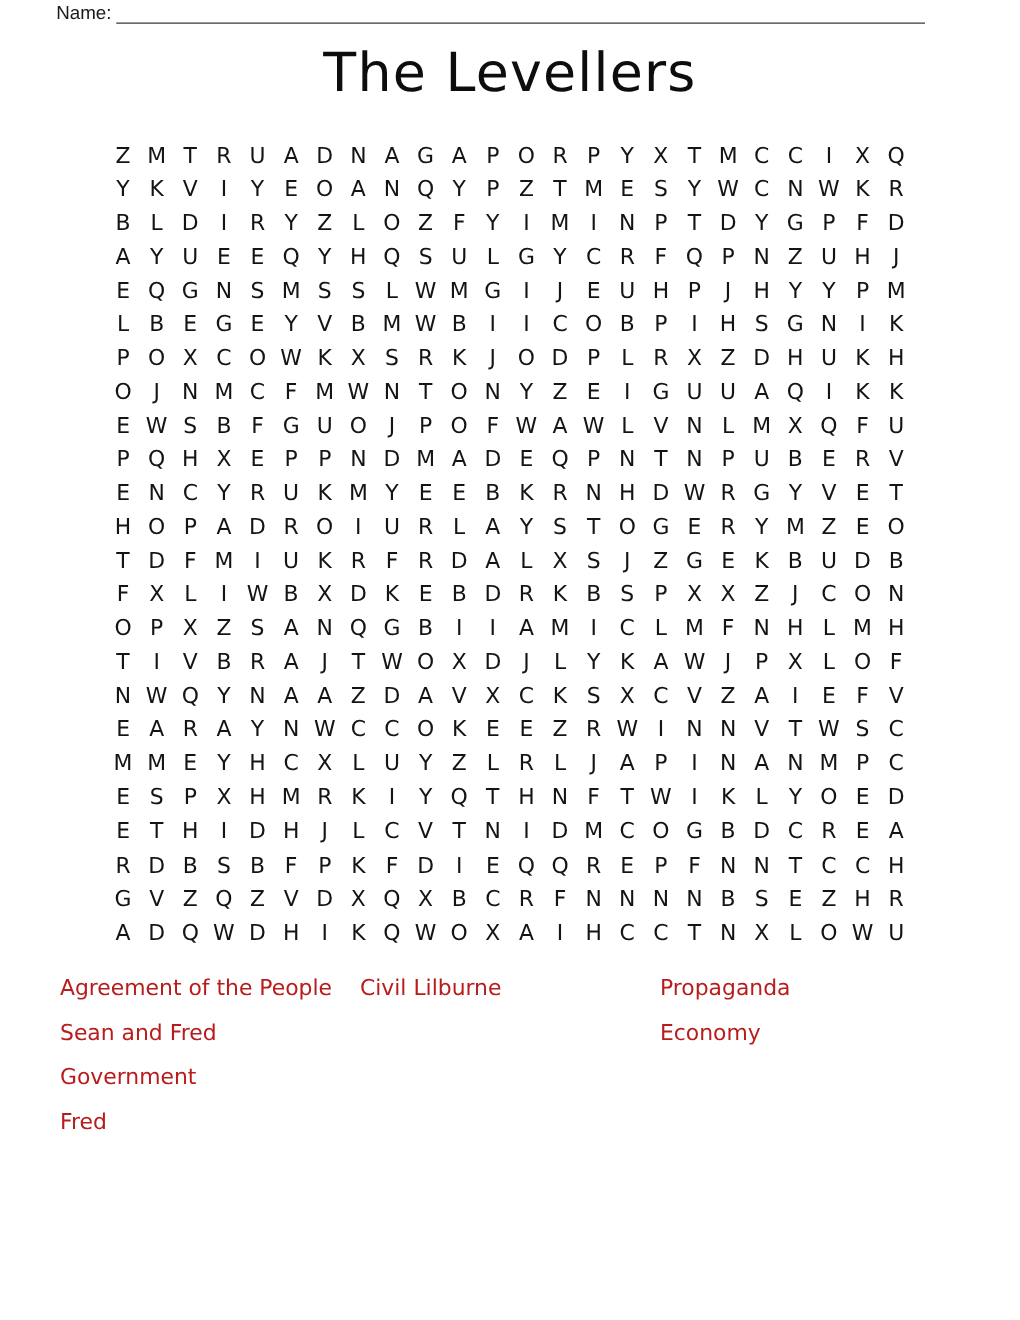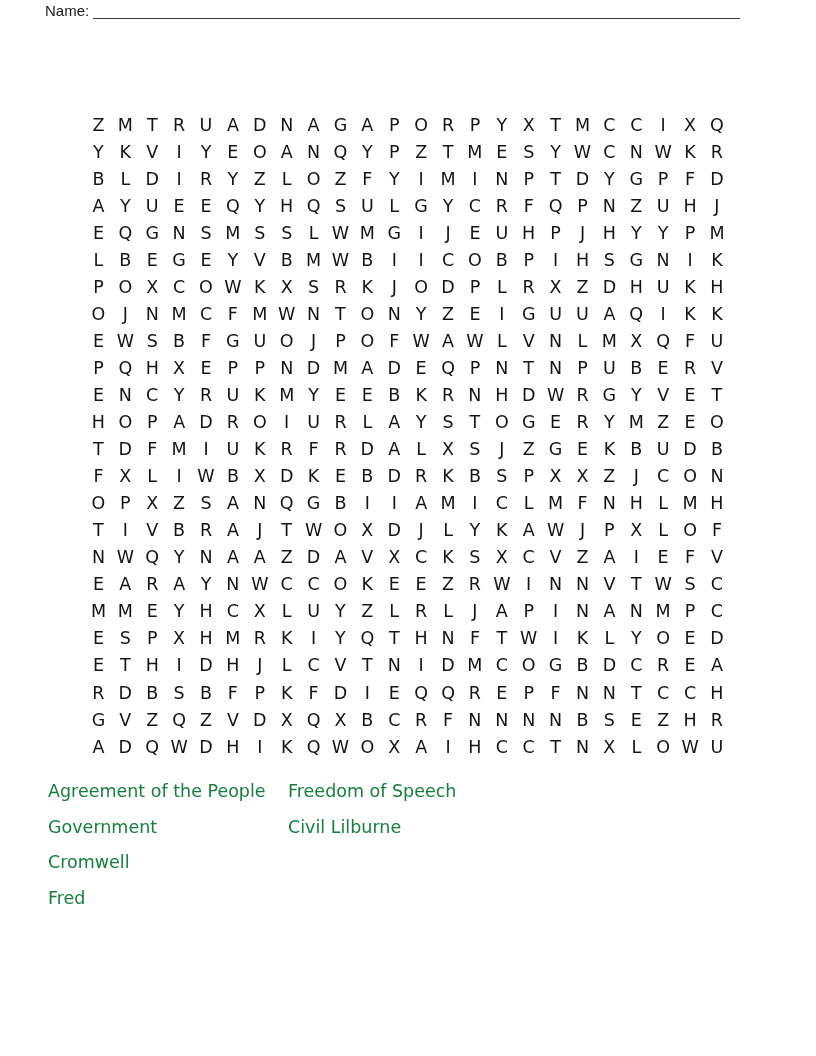--- a/index.html
+++ b/index.html
@@ -67,34 +67,35 @@
     flex-direction: row;
   }
   .word-col { width: 240px; }
   .word {
     height: 35.7px;
     display: flex;
     align-items: center;
     font-family: "DejaVu Sans", sans-serif;
     font-size: 17.5px;
     font-weight: 500;
-    color: #15803d;
+    color: #b91c1c;
     white-space: nowrap;
   }
 </style>
 </head>
 <body>
 
 <div class="page">
 
   <div class="name-row">
     <span class="name-label">Name:</span>
     <span class="name-line"></span>
   </div>
 
+  <h1 class="title">The Levellers</h1>
 
   <div class="grid" id="letter-grid">
       <span class="cell">Z</span>
       <span class="cell">M</span>
       <span class="cell">T</span>
       <span class="cell">R</span>
       <span class="cell">U</span>
       <span class="cell">A</span>
       <span class="cell">D</span>
       <span class="cell">N</span>
@@ -664,25 +665,26 @@
       <span class="cell">X</span>
       <span class="cell">L</span>
       <span class="cell">O</span>
       <span class="cell">W</span>
       <span class="cell">U</span>
     </div>
 
   <div class="words" id="word-list">
       <div class="word-col">
         <div class="word">Agreement of the People</div>
+        <div class="word">Sean and Fred</div>
         <div class="word">Government</div>
-        <div class="word">Cromwell</div>
         <div class="word">Fred</div>
       </div>
       <div class="word-col">
-        <div class="word">Freedom of Speech</div>
         <div class="word">Civil Lilburne</div>
       </div>
       <div class="word-col">
+        <div class="word">Propaganda</div>
+        <div class="word">Economy</div>
       </div>
     </div>
 
 </div>
 
 </body></html>

